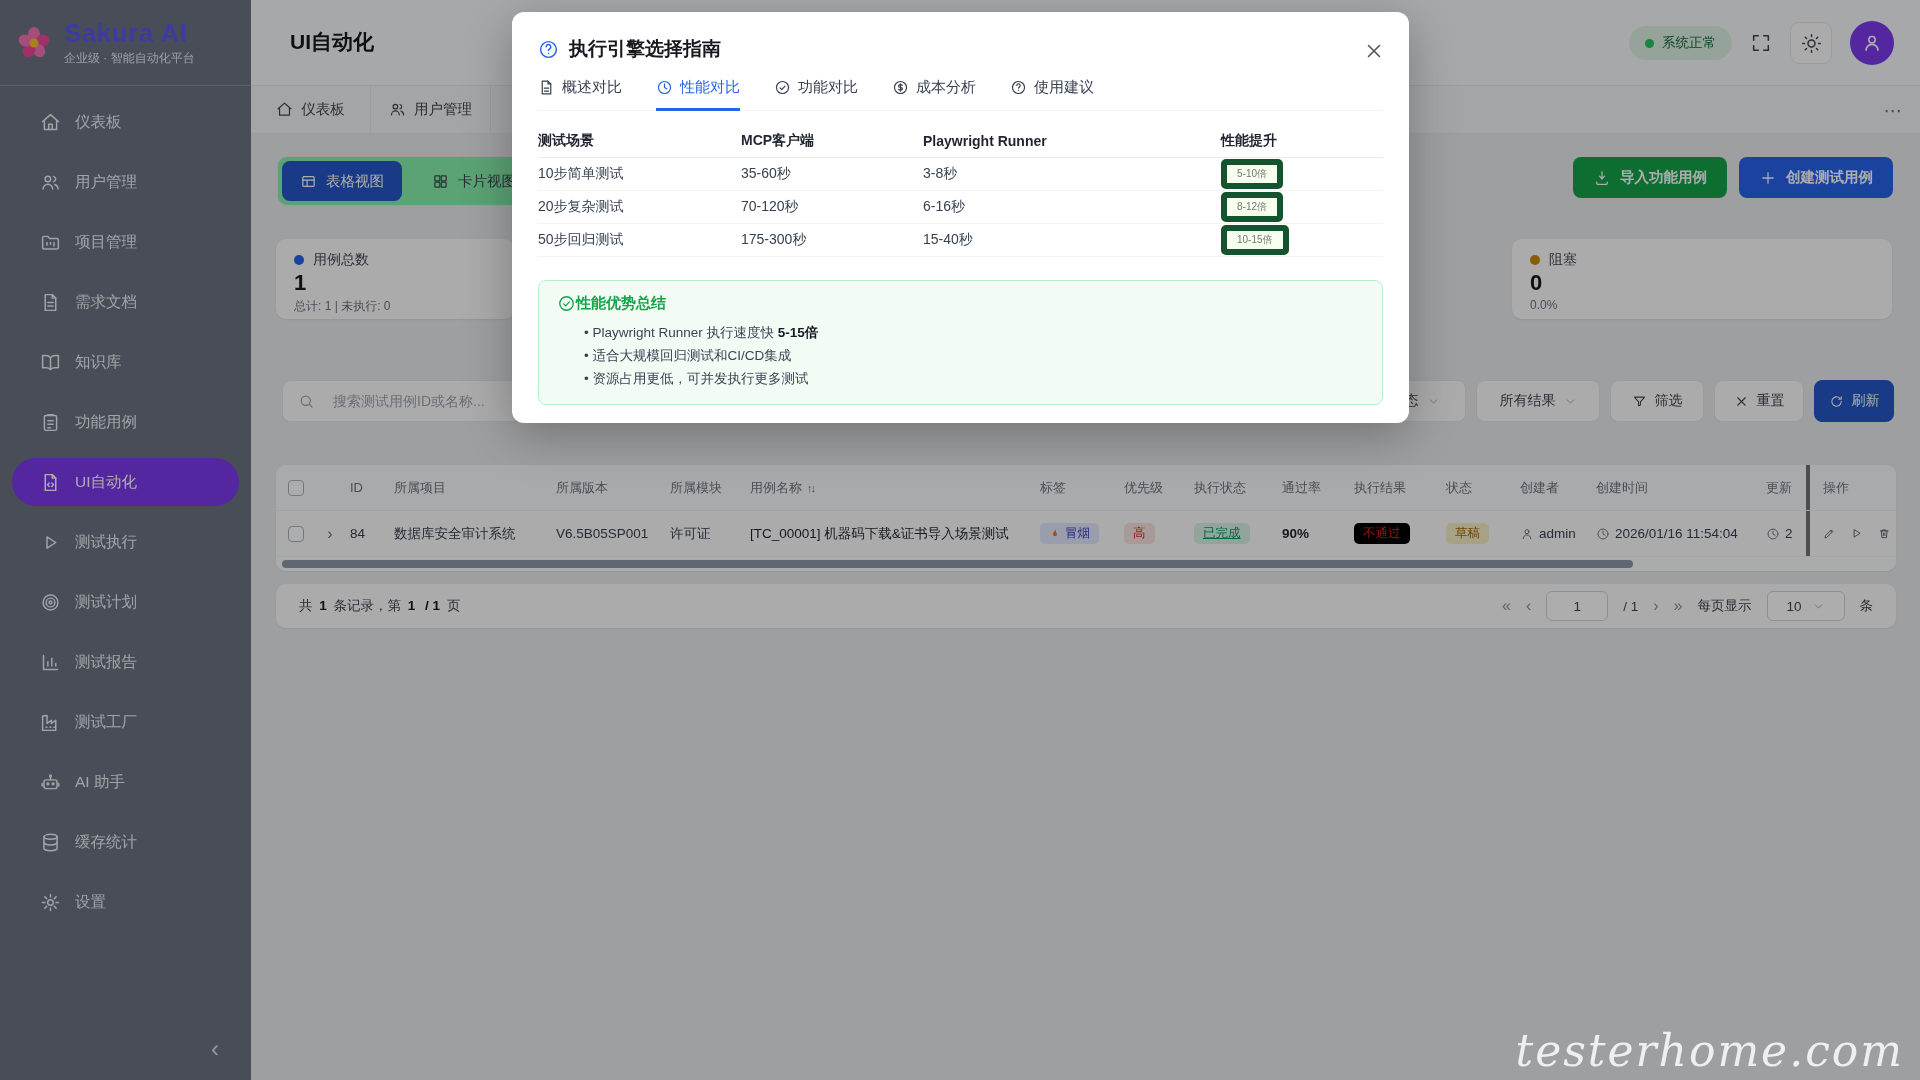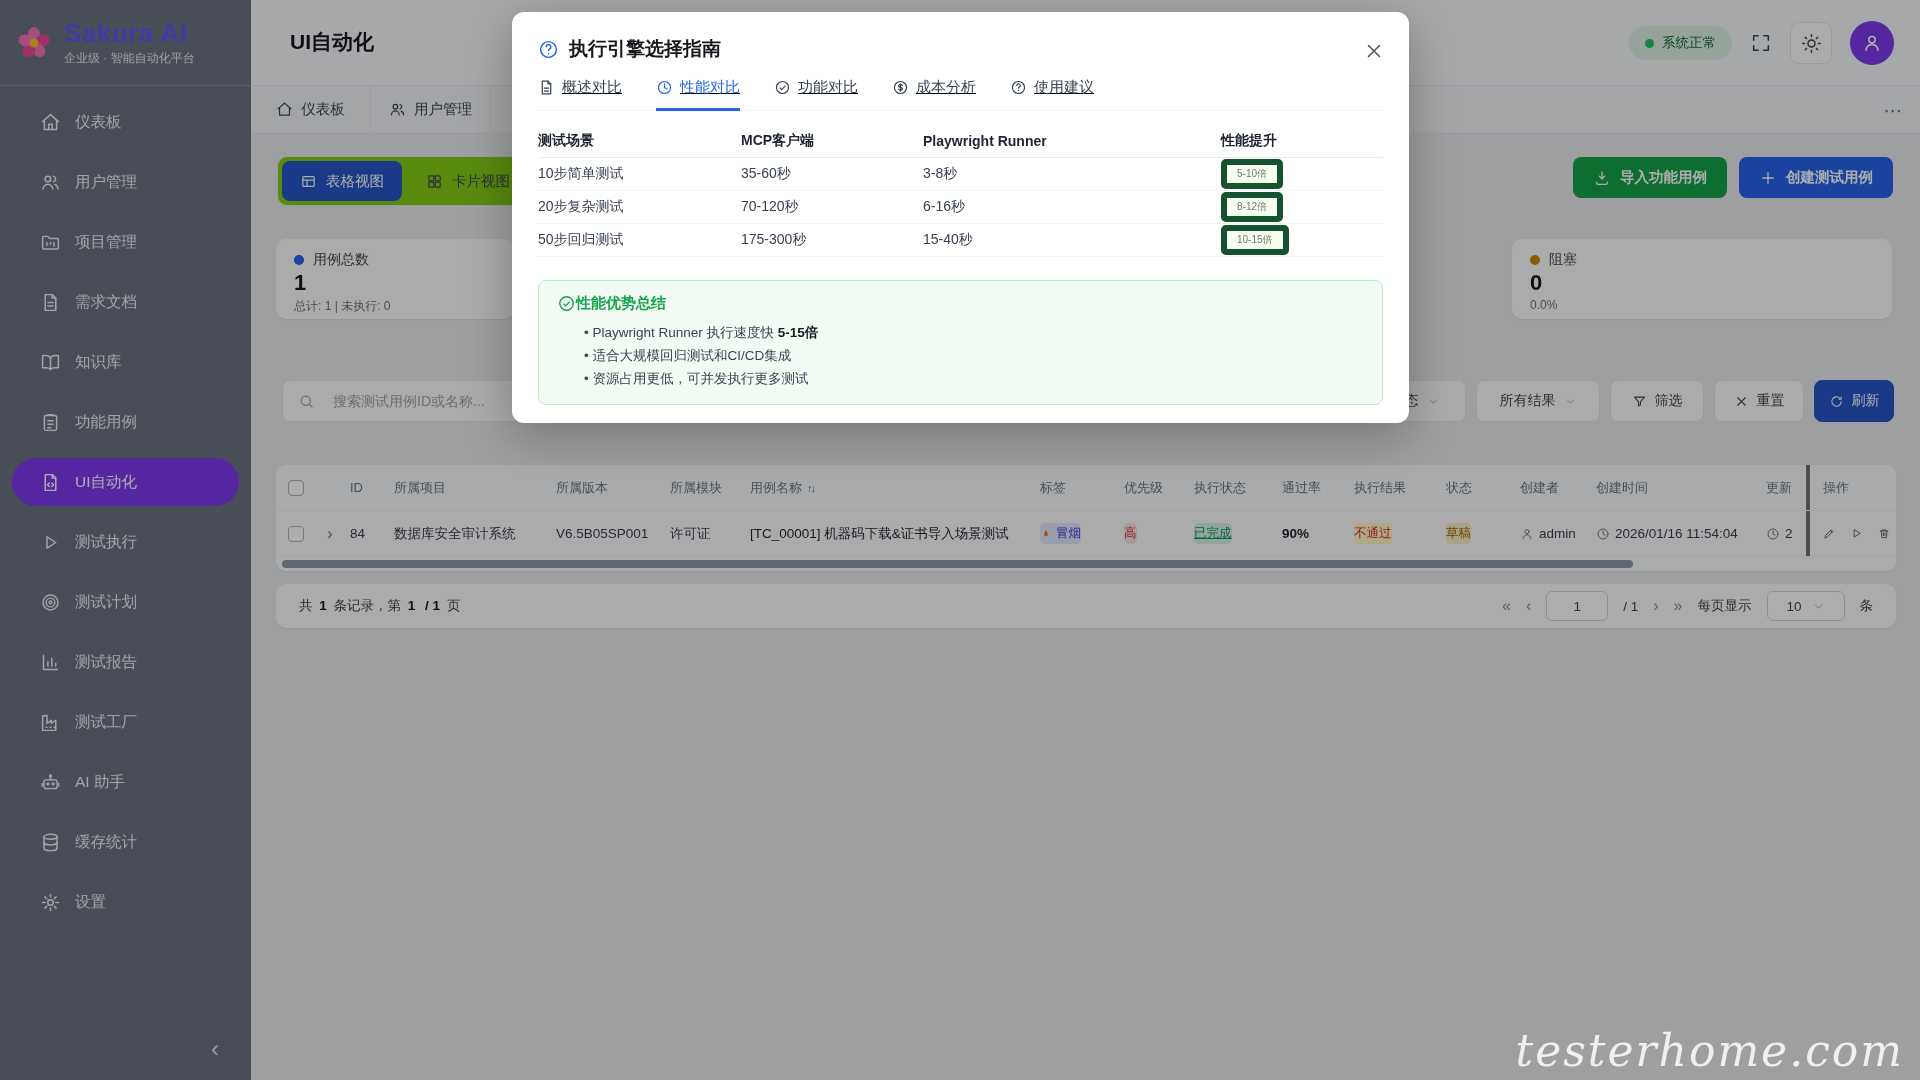--- a/index.html
+++ b/index.html
@@ -35,21 +35,21 @@
 
   
   #navstrip{position:absolute;left:251px;top:86px;right:0;height:48px;background:#f2f3f5;border-bottom:1px solid #e3e6ea;display:flex;}
   .nav-tab{width:120px;display:flex;align-items:center;justify-content:center;gap:8px;border-right:1px solid #e3e6ea;
            font-size:14.5px;color:#3f4650;cursor:pointer;}
   .nav-tab svg{width:17px;height:17px;}
   #nav-more{position:absolute;right:8px;top:0;height:48px;width:38px;display:flex;align-items:center;justify-content:center;
             color:#6b7280;font-size:19px;cursor:pointer;}
 
   
-  #seg{position:absolute;left:277px;top:156px;display:flex;gap:6px;padding:4px;background:#84cc16;border:1px solid #e3e6ea;border-radius:10px;}
+  #seg{position:absolute;left:277px;top:156px;display:flex;gap:12px;padding:4px;background:#86efac;border:1px solid #e3e6ea;border-radius:10px;}
   .seg-btn{height:40px;padding:0 18px;border-radius:8px;display:flex;align-items:center;gap:9px;font-size:14.5px;color:#3f4650;cursor:pointer;}
   .seg-btn svg{width:17px;height:17px;}
   .seg-btn.active{background:#2456c8;color:#fff;}
   #top-actions{position:absolute;right:27px;top:157px;display:flex;gap:12px;}
   .abtn{height:41px;padding:0 20px;border-radius:8px;display:flex;align-items:center;gap:9px;font-size:14.5px;font-weight:600;color:#fff;cursor:pointer;}
   .abtn svg{width:18px;height:18px;}
   #btn-import{background:#16a34a;}
   #btn-create{background:#2563eb;}
 
   
@@ -89,25 +89,25 @@
   .c-id{width:44px;}.c-proj{width:162px;}.c-ver{width:114px;}.c-mod{width:80px;}
   .c-name{width:290px;color:#1f2430;font-weight:500;}
   .c-tag{width:84px;}.c-pri{width:70px;}.c-est{width:88px;}
   .c-rate{width:72px;font-weight:600;color:#1f2430;}
   .c-eres{width:92px;}.c-st{width:74px;}.c-cre{width:76px;}.c-ct{width:170px;}
   .c-ut{width:40px;}
   .c-ops{width:90px;border-left:4px solid #737373;padding-left:13px !important;gap:15px !important;}
   .thead .c-name,.thead .c-rate{color:#6b7280;font-weight:400;}
   .cb{width:16px;height:16px;border:1.5px solid #aab1bb;border-radius:4px;background:#fff;cursor:pointer;flex:none;}
   .sort{font-size:11px;color:#6b7280;letter-spacing:-2px;}
-  .pill2{display:inline-flex;align-items:center;gap:4px;padding:3px 0;border-radius:5px;font-size:12.5px;line-height:1.2;}
+  .pill2{display:inline-flex;align-items:center;gap:4px;padding:3px 9px;border-radius:5px;font-size:12.5px;line-height:1.2;}
   .bg-tag{background:#e3e8fd;color:#4338ca;}
   .bg-high{background:#fbe2e2;color:#dc2626;}
   .bg-done{background:#d9f3e5;color:#059669;text-decoration:underline;}
-  .bg-fail{background:#fef9c3;color:#dc2626;}
+  .bg-fail{background:#000000;color:#dc2626;}
   .bg-draft{background:#f7eec4;color:#a16207;}
   .mini{width:14px;height:14px;color:#6b7280;flex:none;}
   .opsicon{width:17px;height:17px;color:#4b5563;cursor:pointer;}
   #hscroll{height:14px;display:flex;align-items:center;padding:0 6px;background:#fbfcfd;}
   #hthumb{height:8px;width:84%;background:#8d99a8;border-radius:4px;cursor:pointer;}
 
   
   #pager{position:absolute;left:276px;top:584px;width:1620px;height:44px;background:#fdfdfe;border-radius:10px;
          box-shadow:0 1px 2px rgba(0,0,0,.06);display:flex;align-items:center;justify-content:space-between;
          padding:0 23px;font-size:13.5px;color:#3f4650;}
@@ -120,21 +120,21 @@
   
   #mask{position:absolute;inset:0;background:rgba(0,0,0,.32);z-index:50;}
   #watermark{position:absolute;right:16px;bottom:4px;z-index:60;font-family:"DejaVu Serif",serif;font-style:italic;
              font-size:44px;color:rgba(250,250,252,.88);letter-spacing:2px;}
   #modal{position:absolute;left:512px;top:12px;width:897px;height:411px;background:#fff;border-radius:12px;z-index:70;
          box-shadow:0 12px 48px rgba(0,0,0,.28);overflow:hidden;}
   #m-head{display:flex;align-items:center;gap:10px;padding:24px 26px 0;}
   #m-head svg{width:21px;height:21px;color:#2563eb;flex:none;}
   #m-title{font-size:19px;font-weight:700;color:#15181d;}
   #m-close{position:absolute;top:28px;right:24px;width:22px;height:22px;color:#4b5563;cursor:pointer;}
-  #m-tabs{margin:16px 26px 0;display:flex;gap:34px;border-bottom:1px solid #f1f2f4;text-decoration:underline;}
+  #m-tabs{margin:16px 26px 0;display:flex;gap:34px;border-bottom:1px solid #f1f2f4;}
   .m-tab{display:flex;align-items:center;gap:7px;padding-bottom:11px;font-size:15px;color:#374151;cursor:pointer;border-bottom:3px solid transparent;margin-bottom:-1px;}
   .m-tab svg{width:17px;height:17px;}
   .m-tab.active{color:#2563eb;border-bottom-color:#2563eb;}
   #m-table{margin:13px 26px 0;}
   .m-tr{display:grid;grid-template-columns:203px 182px 298px 1fr;align-items:center;height:33px;
         border-bottom:1px solid #f2f3f5;font-size:14px;color:#374151;}
   .m-tr.head{height:34px;font-weight:700;color:#1f2430;border-bottom:1px solid #e8eaee;}
   .gbadge{display:inline-block;justify-self:start;padding:2px 10px;background:#f6ffed;border:6px solid #14532d;
           color:#737373;border-radius:5px;font-size:10px;}
   #m-summary{margin:23px 26px 0;background:#f2fcf5;border:1px solid #b9eecb;border-radius:8px;padding:13px 18px 14px;}

